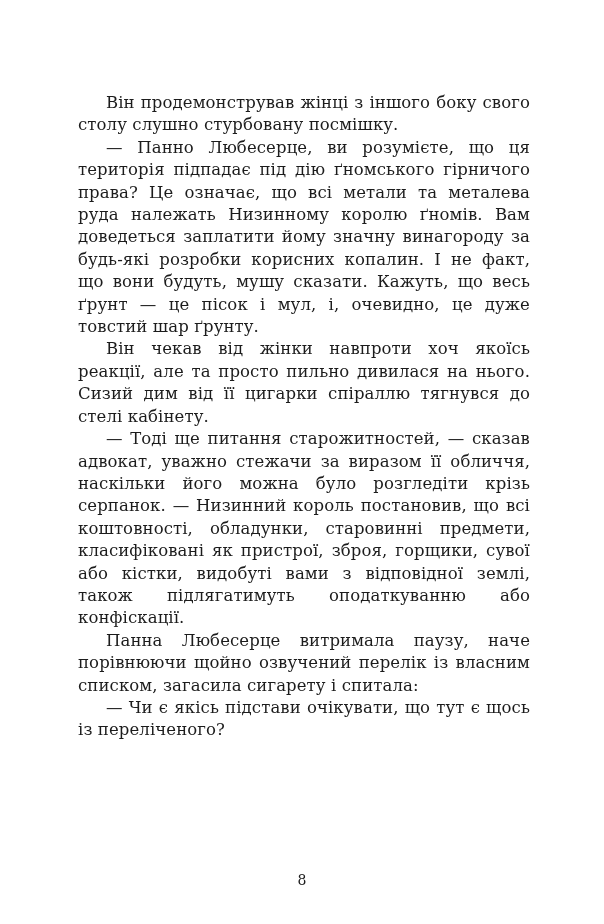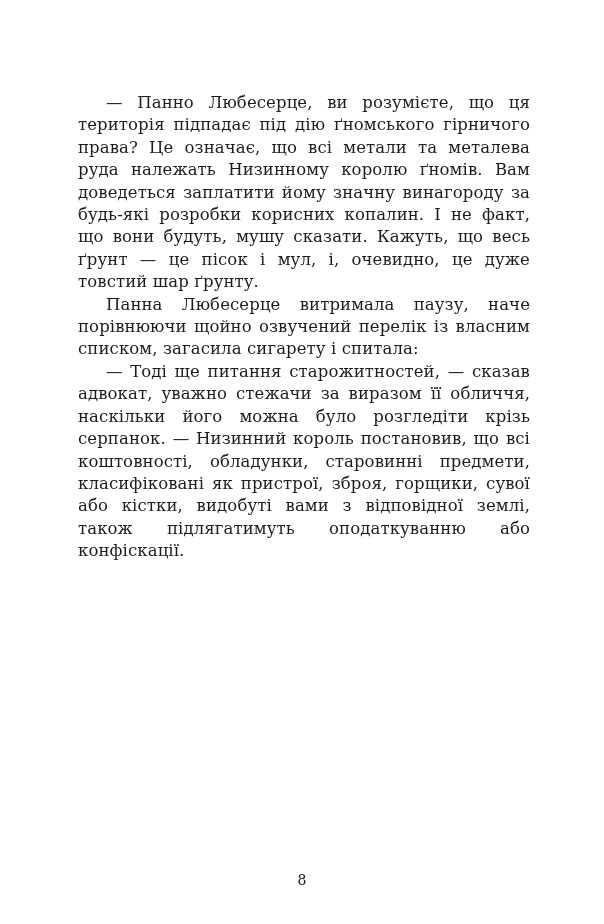--- a/index.html
+++ b/index.html
@@ -42,18 +42,21 @@
     text-align: center;
     font-size: 14px;
     color: #1c1c1c;
   }
 </style>
 </head>
 <body>
 
 <div class="page">
   <div class="text-block">
+      <p class="para">Він продемонстрував жінці з іншого боку свого столу слушно стурбовану посмішку.</p>
       <p class="para">— Панно Любесерце, ви розумієте, що ця територія підпадає під дію ґномського гірничого права? Це означає, що всі метали та металева руда належать Низинному королю ґномів. Вам доведеться заплатити йому значну винагороду за будь-які розробки корисних копалин. І не факт, що вони будуть, мушу сказати. Кажуть, що весь ґрунт — це пісок і мул, і, очевидно, це дуже товстий шар ґрунту.</p>
+      <p class="para">Він чекав від жінки навпроти хоч якоїсь реакції, але та просто пильно дивилася на нього. Сизий дим від її цигарки спіраллю тягнувся до стелі кабінету.</p>
+      <p class="para">— Тоді ще питання старожитностей, — сказав адвокат, уважно стежачи за виразом її обличчя, наскільки його можна було розгледіти крізь серпанок. — Низинний король постановив, що всі коштовності, обладунки, старовинні предмети, класифіковані як пристрої, зброя, горщики, сувої або кістки, видобуті вами з відповідної землі, також підлягатимуть оподаткуванню або конфіскації.</p>
       <p class="para">Панна Любесерце витримала паузу, наче порівнюючи щойно озвучений перелік із власним списком, загасила сигарету і спитала:</p>
-      <p class="para">— Тоді ще питання старожитностей, — сказав адвокат, уважно стежачи за виразом її обличчя, наскільки його можна було розгледіти крізь серпанок. — Низинний король постановив, що всі коштовності, обладунки, старовинні предмети, класифіковані як пристрої, зброя, горщики, сувої або кістки, видобуті вами з відповідної землі, також підлягатимуть оподаткуванню або конфіскації.</p>
+      <p class="para">— Чи є якісь підстави очікувати, що тут є щось із переліченого?</p>
     </div>
   <div class="page-number">8</div>
 </div>
 
 </body></html>

